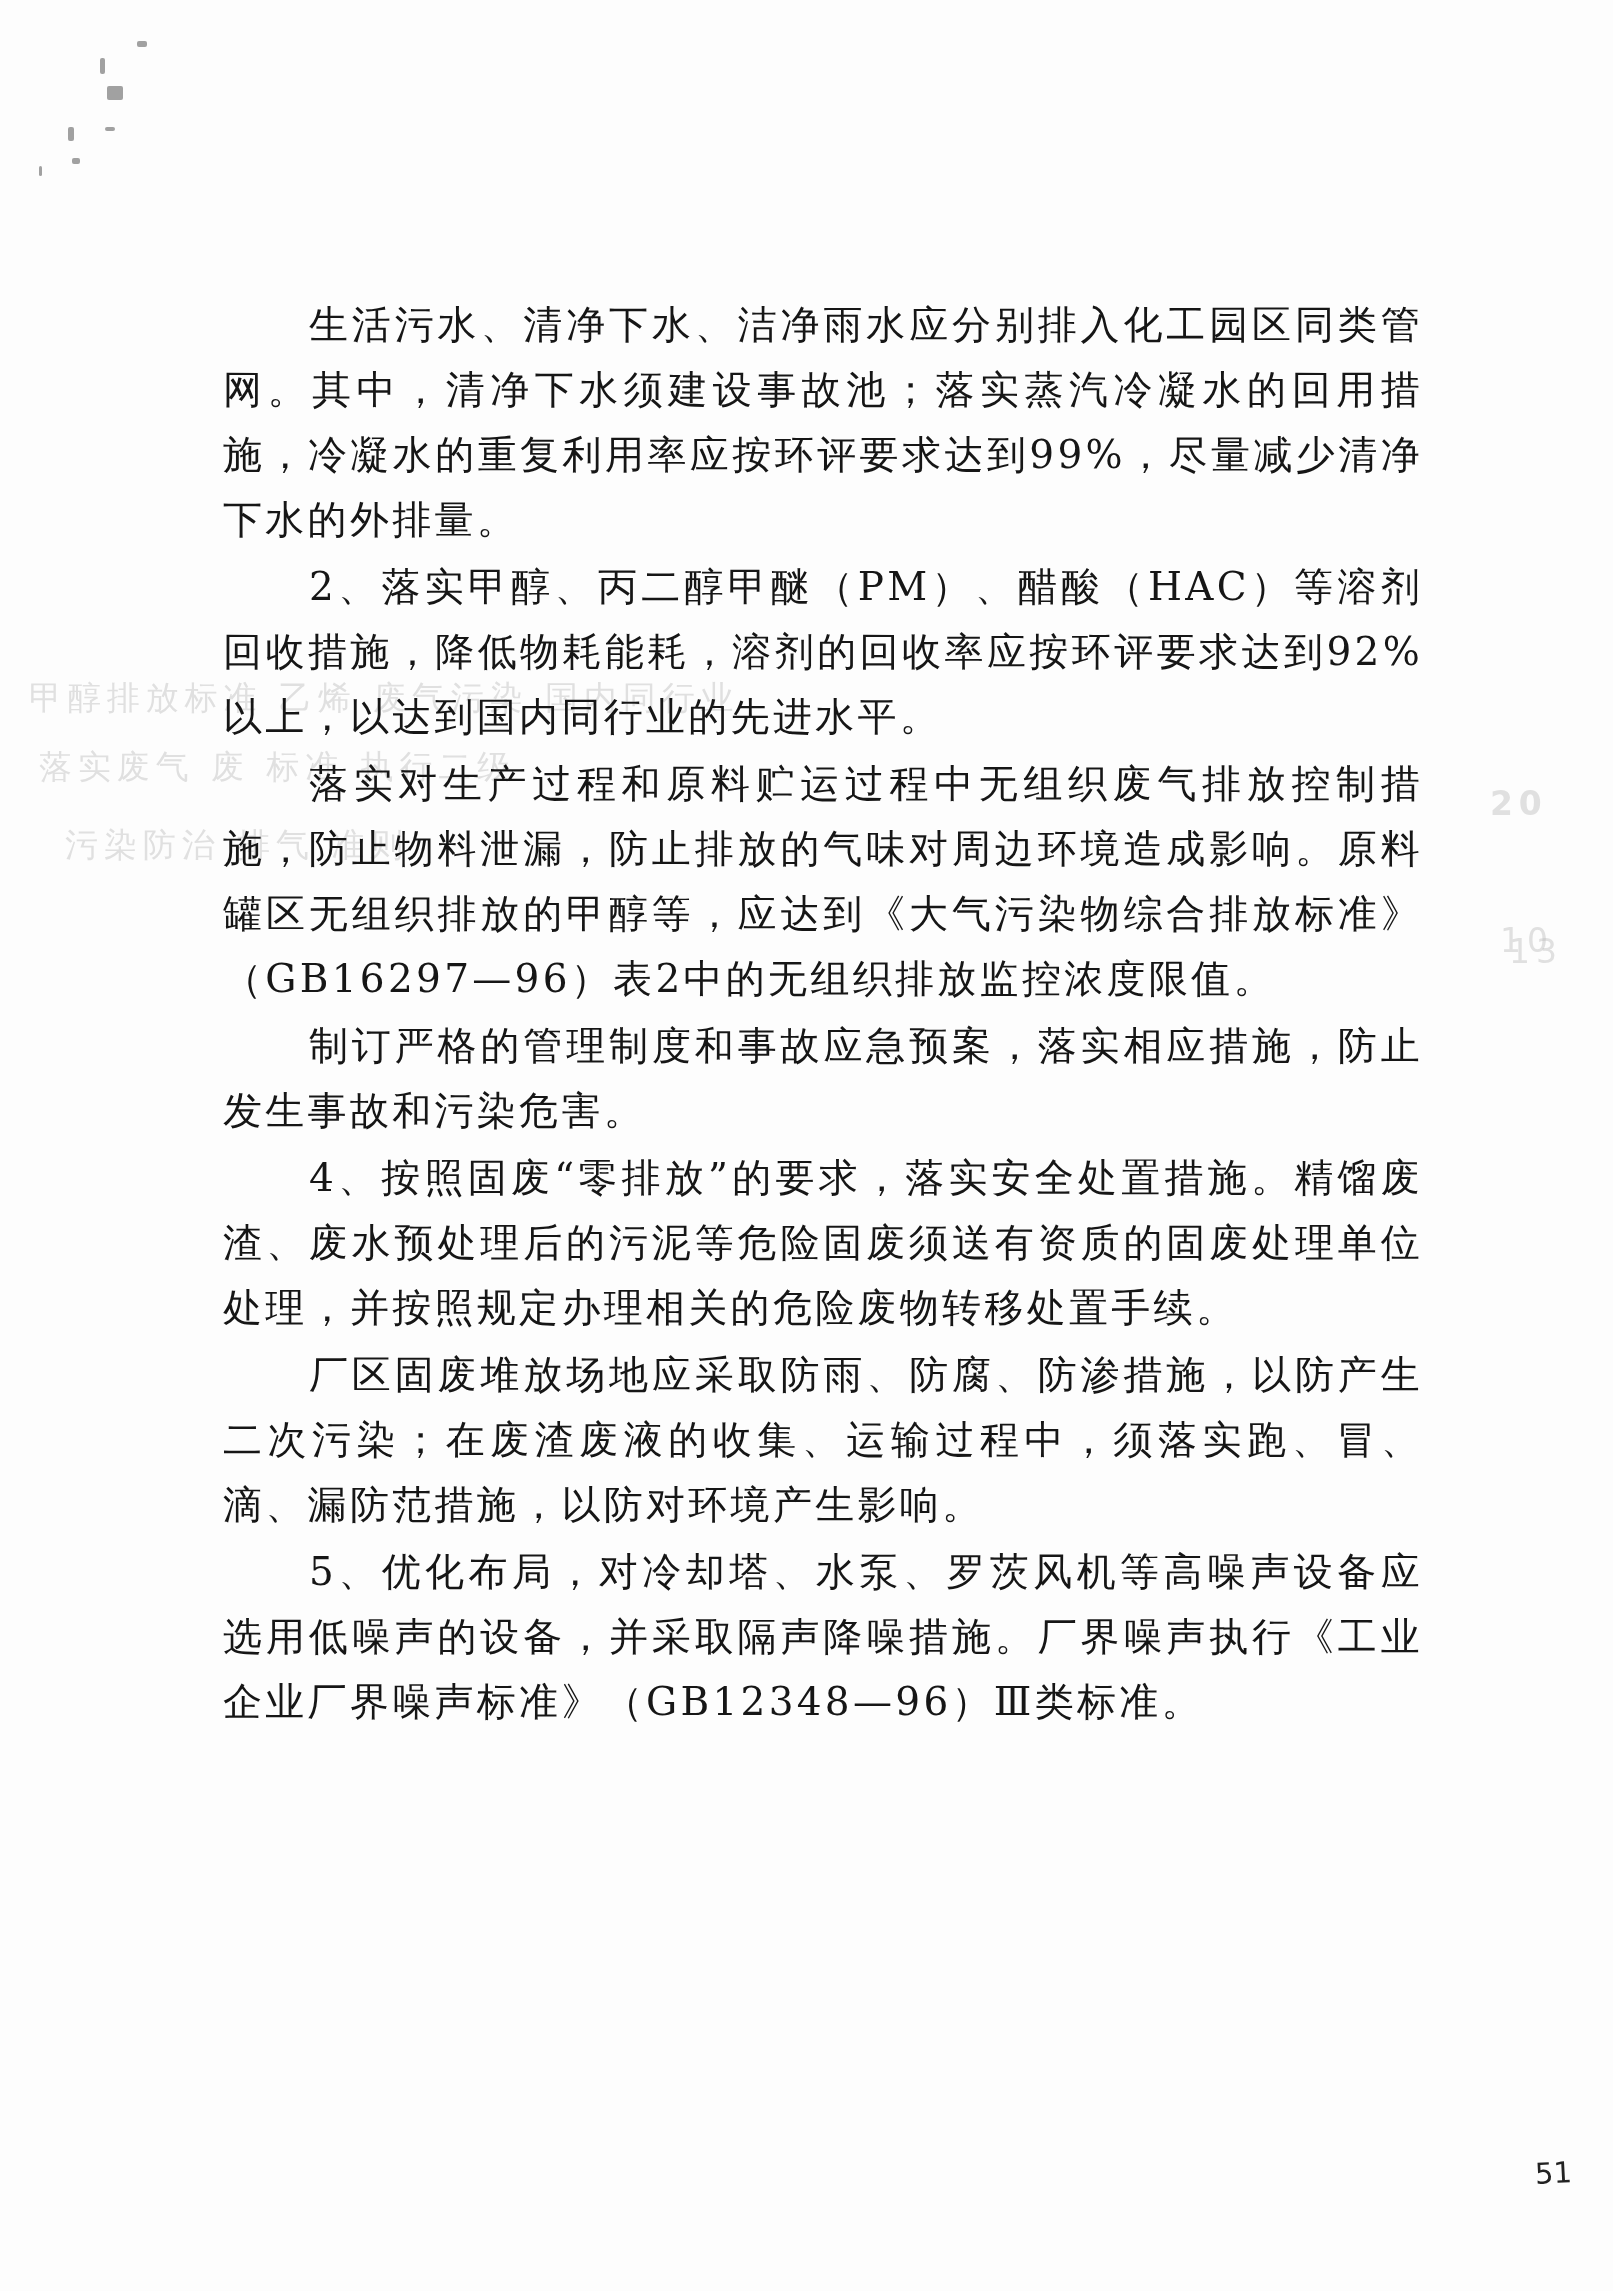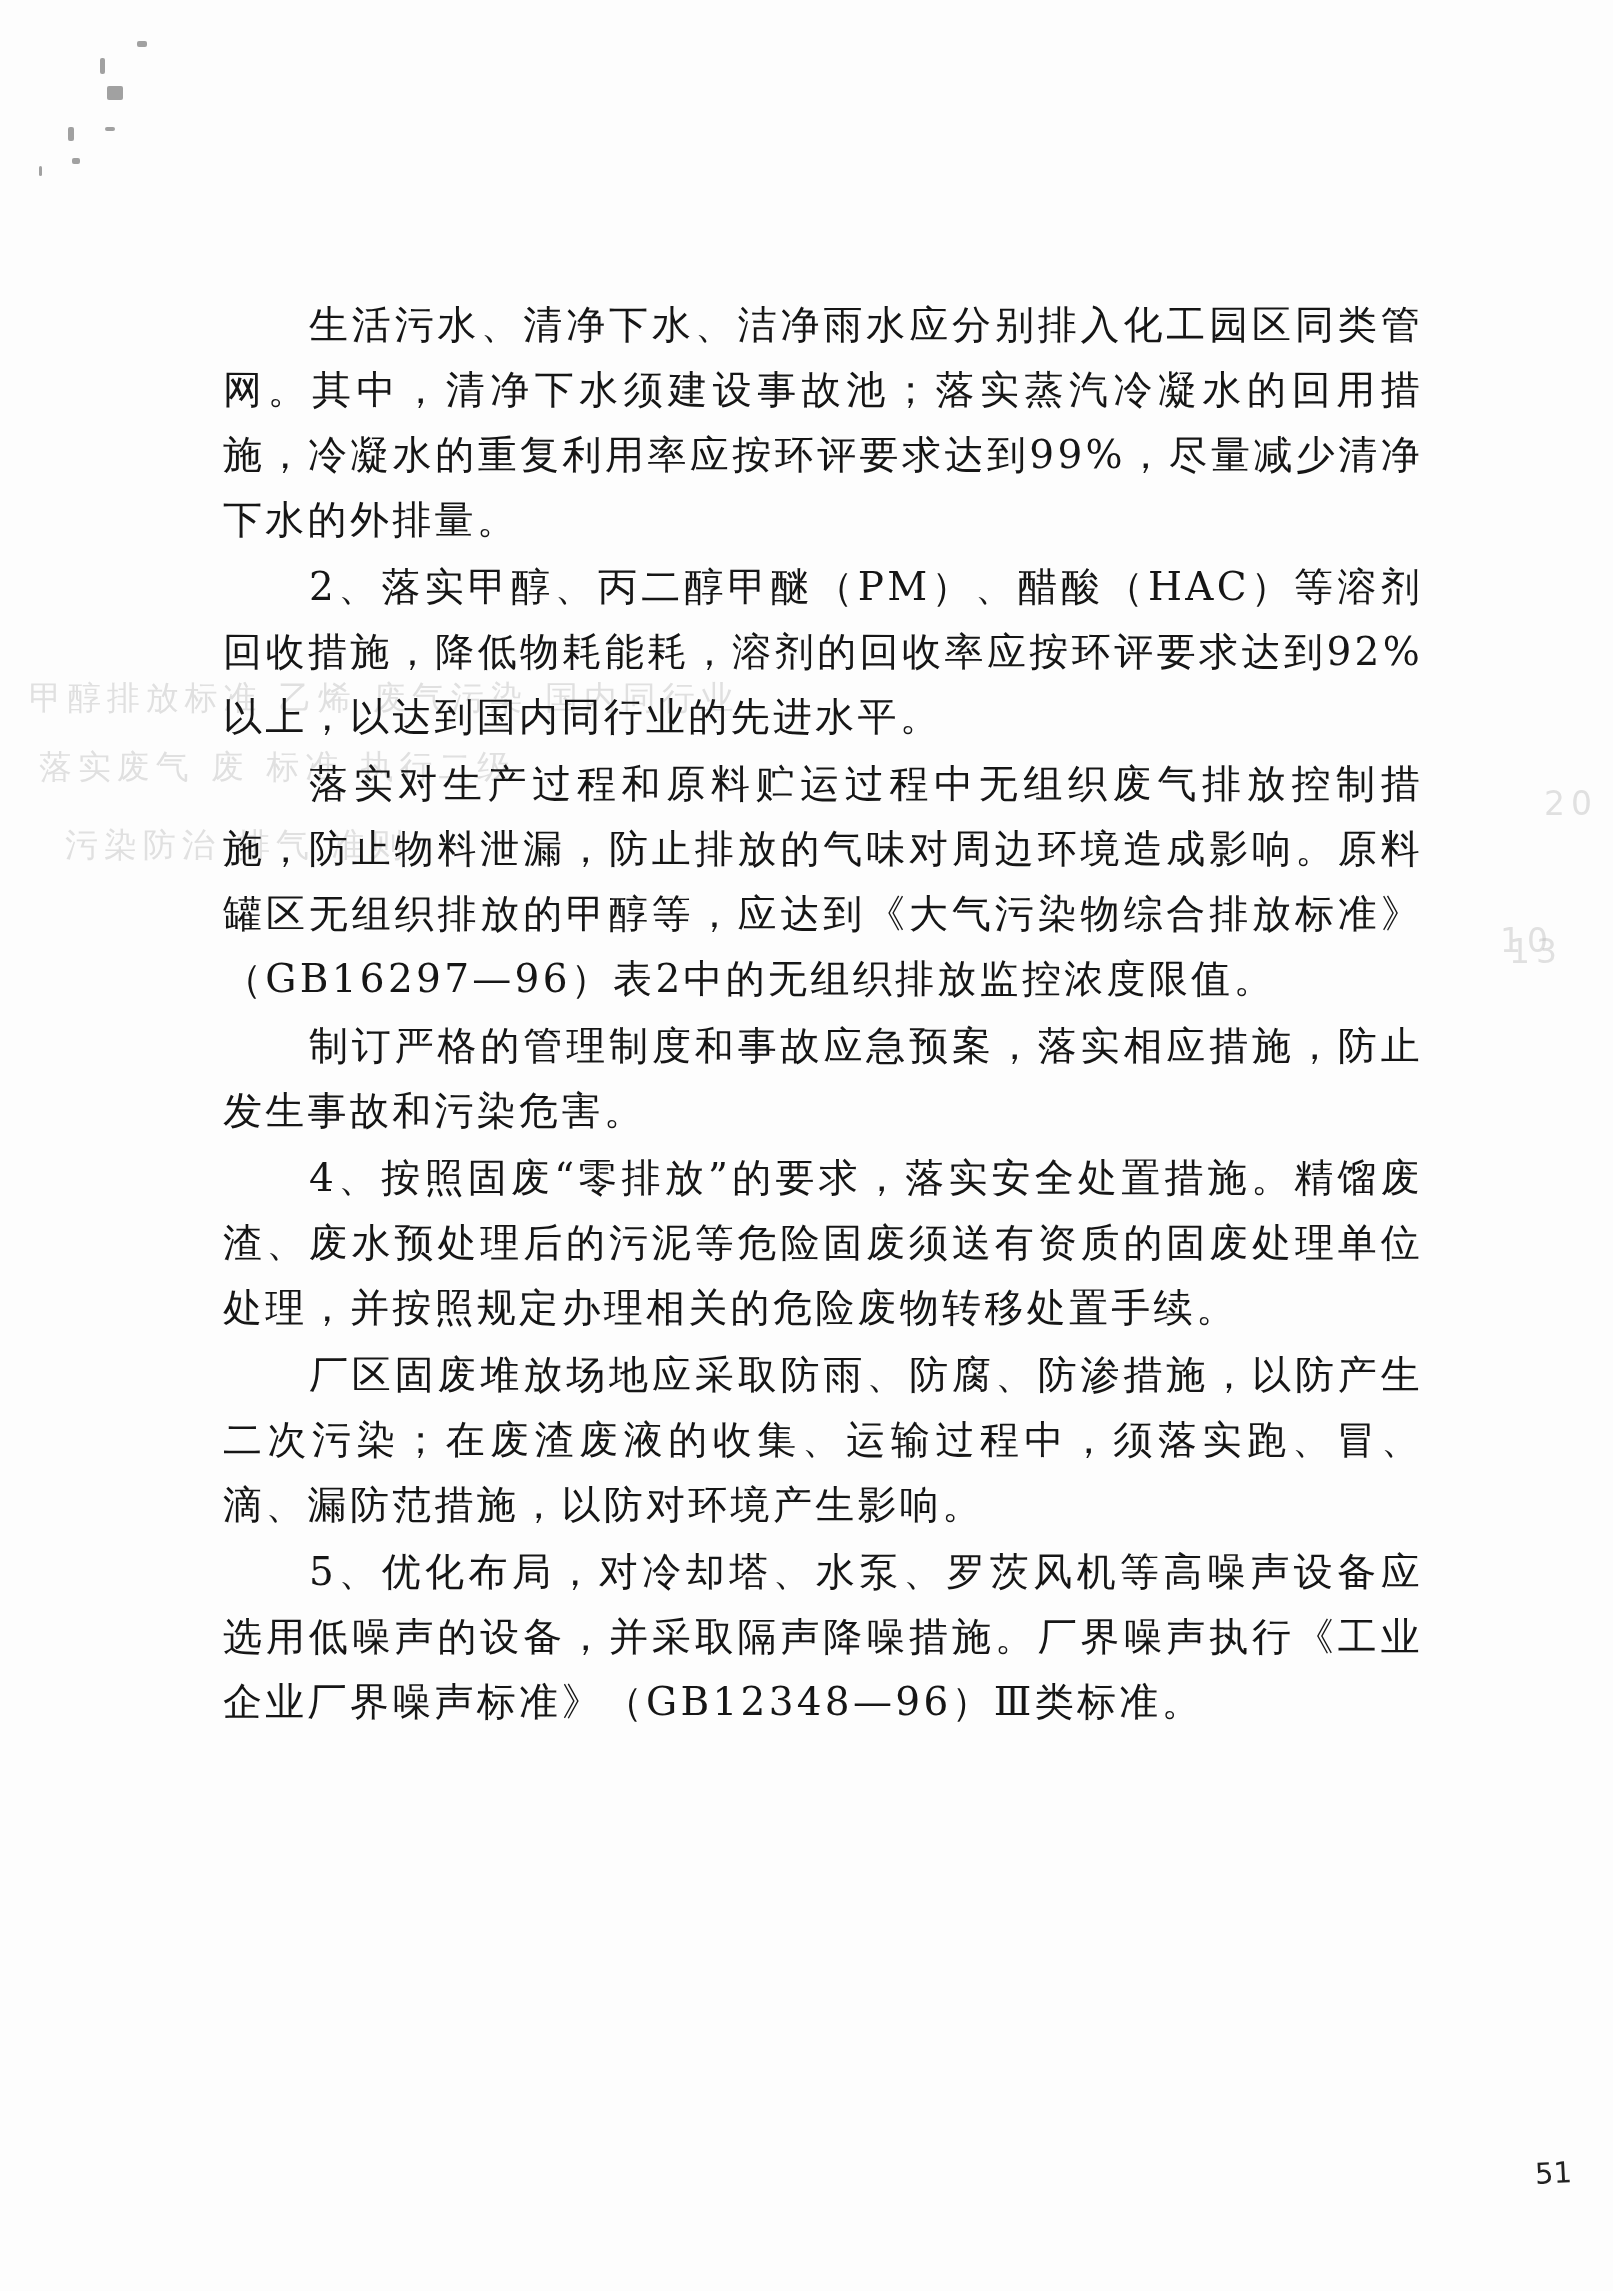--- a/index.html
+++ b/index.html
@@ -81,21 +81,21 @@
     <span style="left:78px;top:57px;width:15.7px;height:13.7px;"></span>
     <span style="left:39px;top:98px;width:5.9px;height:13.7px;"></span>
     <span style="left:76px;top:98px;width:9.8px;height:3.9px;"></span>
     <span style="left:43px;top:129px;width:7.8px;height:5.9px;"></span>
     <span style="left:9.8px;top:137px;width:2.9px;height:9.8px;"></span>
   </div>
 
   <div class="bleed" style="left:29px;top:676px;">甲醇排放标准 乙烯 废气污染 国内同行业</div>
   <div class="bleed" style="left:39px;top:745px;">落实废气 废 标准 执行二级</div>
   <div class="bleed" style="left:65px;top:823px;">污染防治 排气 准则</div>
-  <div class="bleed" style="left:1544px;top:784px;">20</div>
+  <div class="bleed" style="left:1490px;top:784px;font-weight:bold;">20</div>
   <div class="bleed" style="left:1500px;top:921px;">10</div>
   <div class="bleed" style="left:1509px;top:932px;">13</div>
 
   <div class="body-text">
     <p class="para indent">生活污水、清净下水、洁净雨水应分别排入化工园区同类管网。其中，清净下水须建设事故池；落实蒸汽冷凝水的回用措施，冷凝水的重复利用率应按环评要求达到99%，尽量减少清净下水的外排量。</p>
     <p class="para indent gap">2、落实甲醇、丙二醇甲醚（PM）、醋酸（HAC）等溶剂回收措施，降低物耗能耗，溶剂的回收率应按环评要求达到92%以上，以达到国内同行业的先进水平。</p>
     <p class="para indent gap">落实对生产过程和原料贮运过程中无组织废气排放控制措施，防止物料泄漏，防止排放的气味对周边环境造成影响。原料罐区无组织排放的甲醇等，应达到《大气污染物综合排放标准》（GB16297—96）表2中的无组织排放监控浓度限值。</p>
     <p class="para indent gap">制订严格的管理制度和事故应急预案，落实相应措施，防止发生事故和污染危害。</p>
     <p class="para indent gap">4、按照固废“零排放”的要求，落实安全处置措施。精馏废渣、废水预处理后的污泥等危险固废须送有资质的固废处理单位处理，并按照规定办理相关的危险废物转移处置手续。</p>
     <p class="para indent gap">厂区固废堆放场地应采取防雨、防腐、防渗措施，以防产生二次污染；在废渣废液的收集、运输过程中，须落实跑、冒、滴、漏防范措施，以防对环境产生影响。</p>

